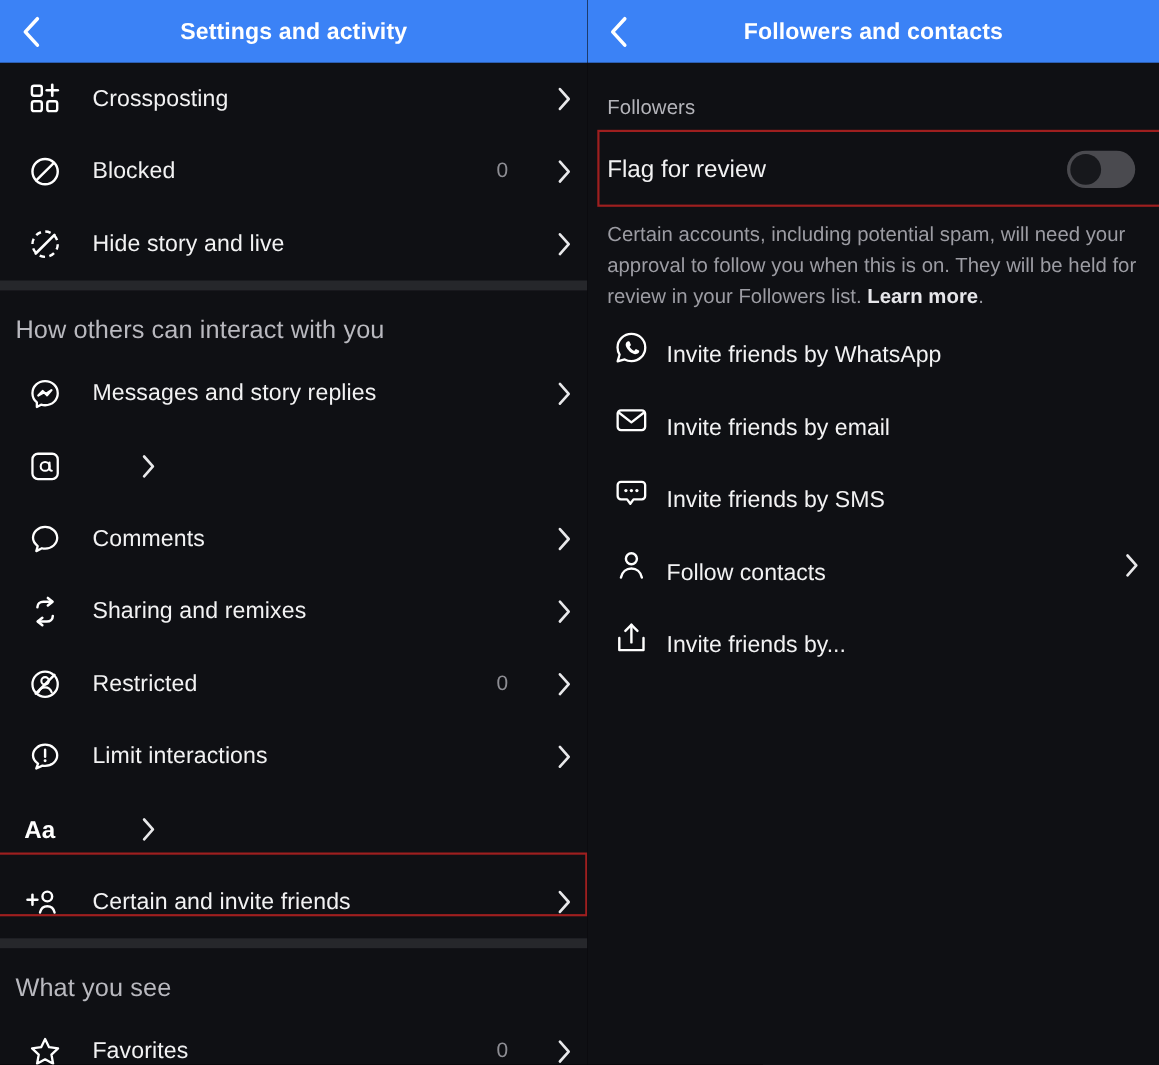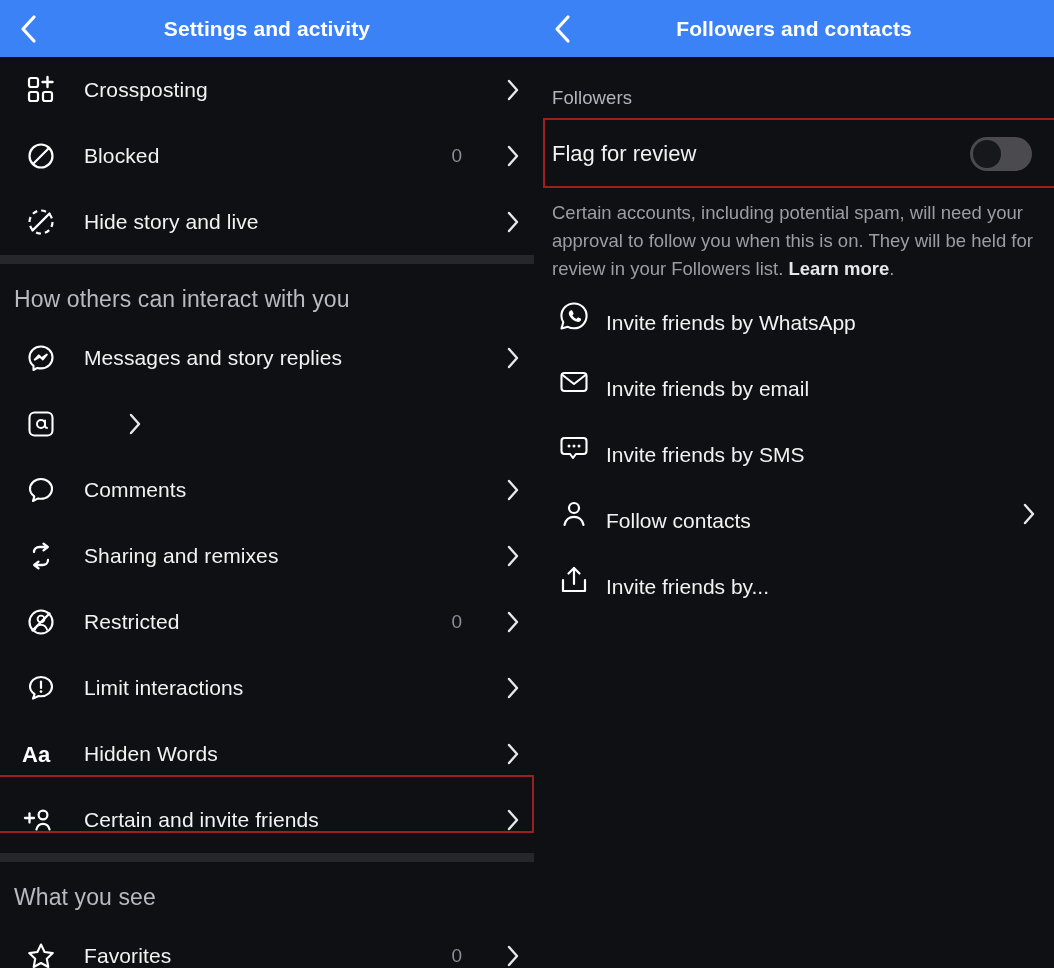--- a/index.html
+++ b/index.html
@@ -262,21 +262,20 @@
           </svg>
       </div>
     </div>
 
     <div class="row">
       <div class="row-icon">
         <svg width="34" height="30" viewBox="0 0 34 30">
           <text x="0" y="23" font-family="Liberation Sans, sans-serif" font-size="22" font-weight="bold" fill="#fff">Aa</text>
         </svg>
       </div>
-      <div class="row-label">Hidden Words</div>
       <div class="row-count"></div>
       <div class="row-chev">
         <svg width="14" height="24" viewBox="0 0 14 24">
             <polyline points="3,3 11,12 3,21" fill="none" stroke="#e8e8ea" stroke-width="2.4" stroke-linecap="round" stroke-linejoin="round"></polyline>
           </svg>
       </div>
     </div>
 
     <div class="row">
       <div class="row-icon">

